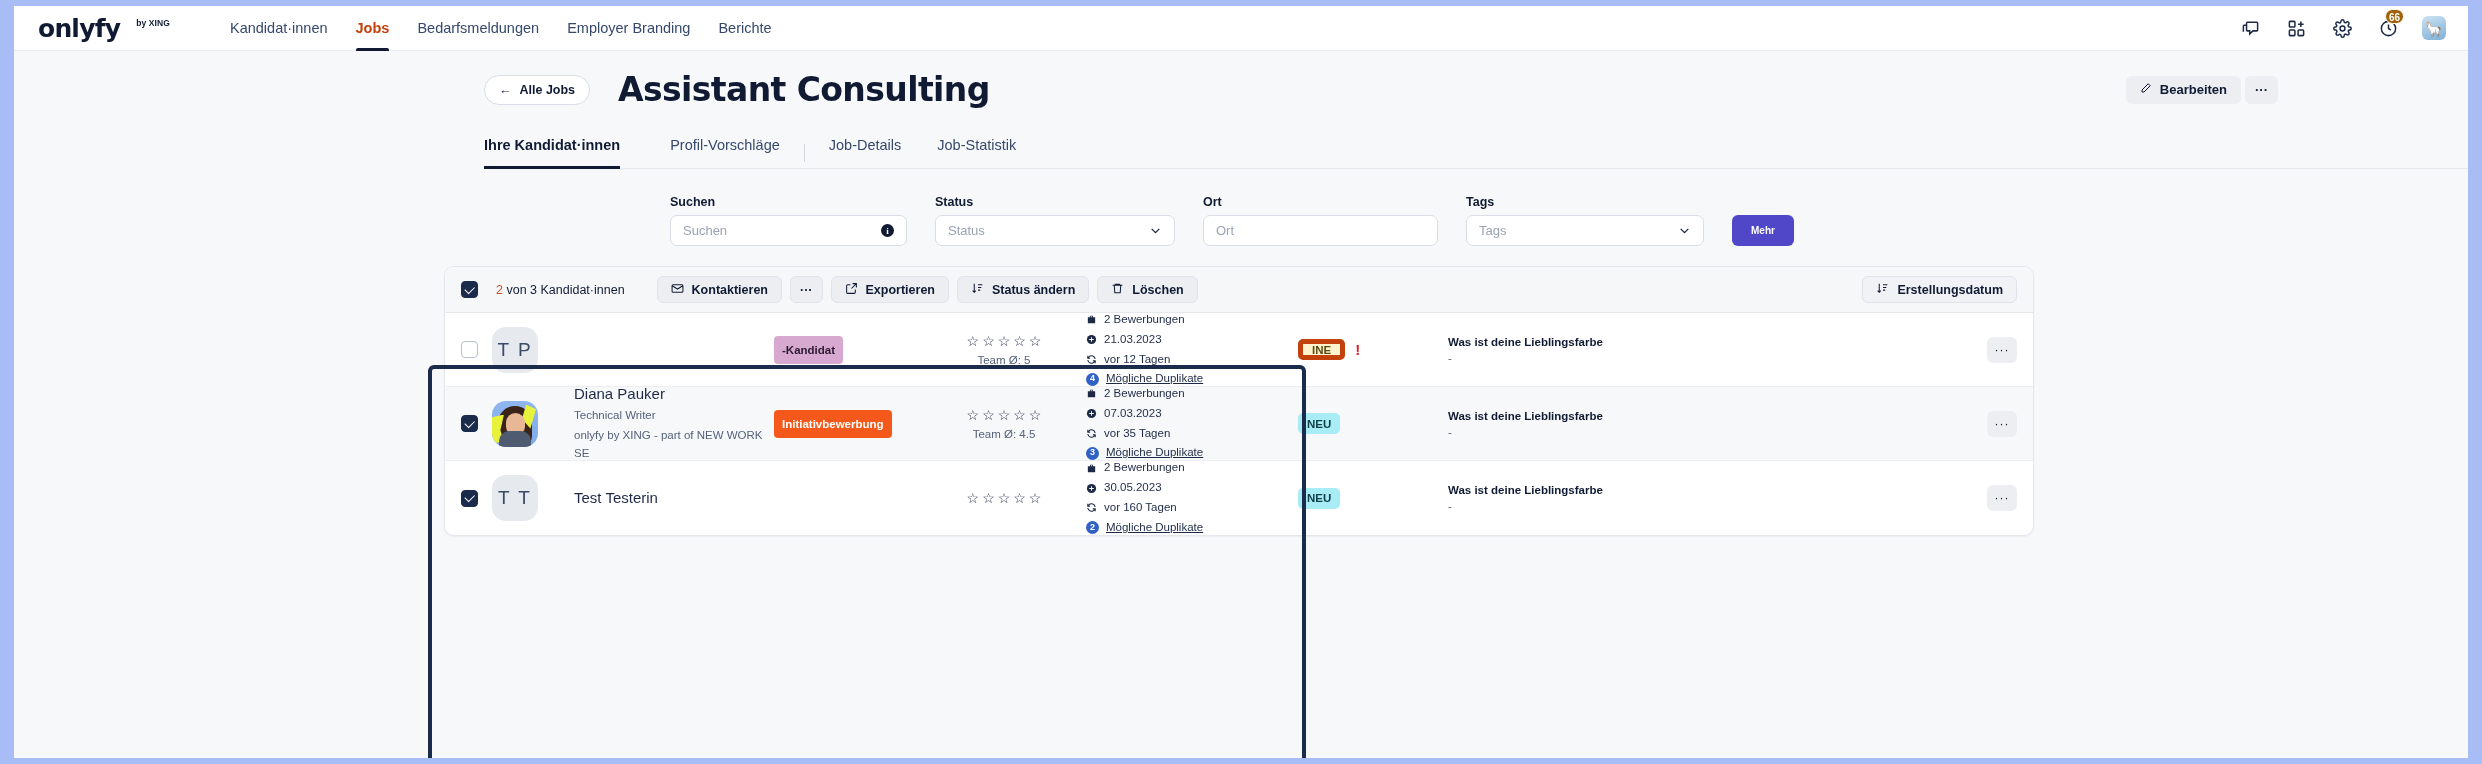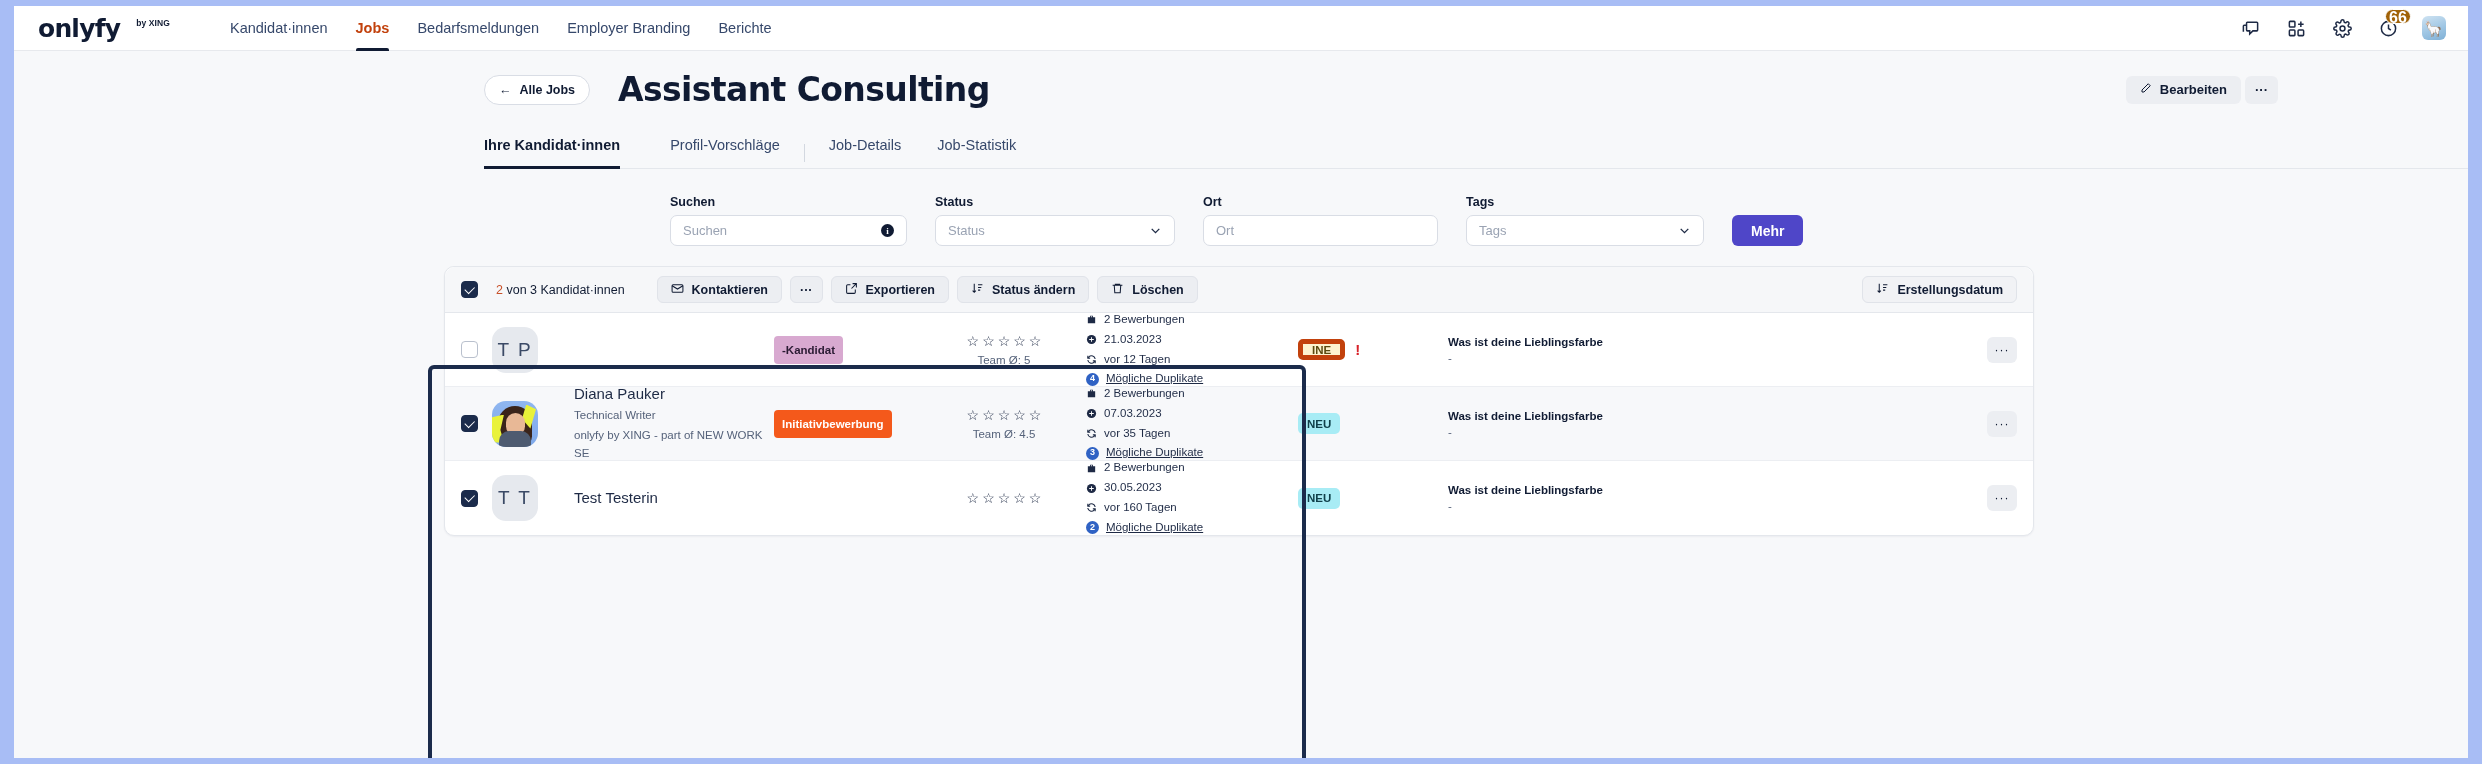--- a/index.html
+++ b/index.html
@@ -70,21 +70,21 @@
   .icon-btn{
     width:24px; height:24px;
     display:flex; align-items:center; justify-content:center;
     cursor:pointer; position:relative;
     color:#1e2a45;
   }
   .badge-count{
     position:absolute;
     top:-7px; left:9px;
     background:#a16207; color:#fff;
-    font-size:16px; font-weight:700;
+    font-size:10px; font-weight:700;
     border-radius:9px;
     min-width:19px; height:15px;
     line-height:15px; text-align:center;
     padding:0 3px;
     border:1.5px solid #fff;
   }
   .avatar-top{
     width:24px; height:24px; border-radius:6px;
     background:linear-gradient(160deg,#cfe3f2 0%,#9fc6e4 55%,#7fb0d6 100%);
     position:relative; overflow:hidden; cursor:pointer;
@@ -186,21 +186,21 @@
   .info-dot{
     width:13px;height:13px;border-radius:50%;
     background:#101b33;color:#fff;font-size:9px;font-weight:700;
     display:flex;align-items:center;justify-content:center;
     font-family:"Liberation Serif", serif;
   }
   .btn-primary{
     height:31px; padding:0 19px;
     background:#4f46c8; color:#fff;
     border:none; border-radius:6px;
-    font-size:14px; font-weight:700;
+    font-size:10px; font-weight:700;
     cursor:pointer; white-space:nowrap;
   }
 
   
   .table-card{
     margin:20px 0 0 430px;
     width:1590px;
     background:#fff;
     border:1px solid #e4e7ec;
     border-radius:10px;

